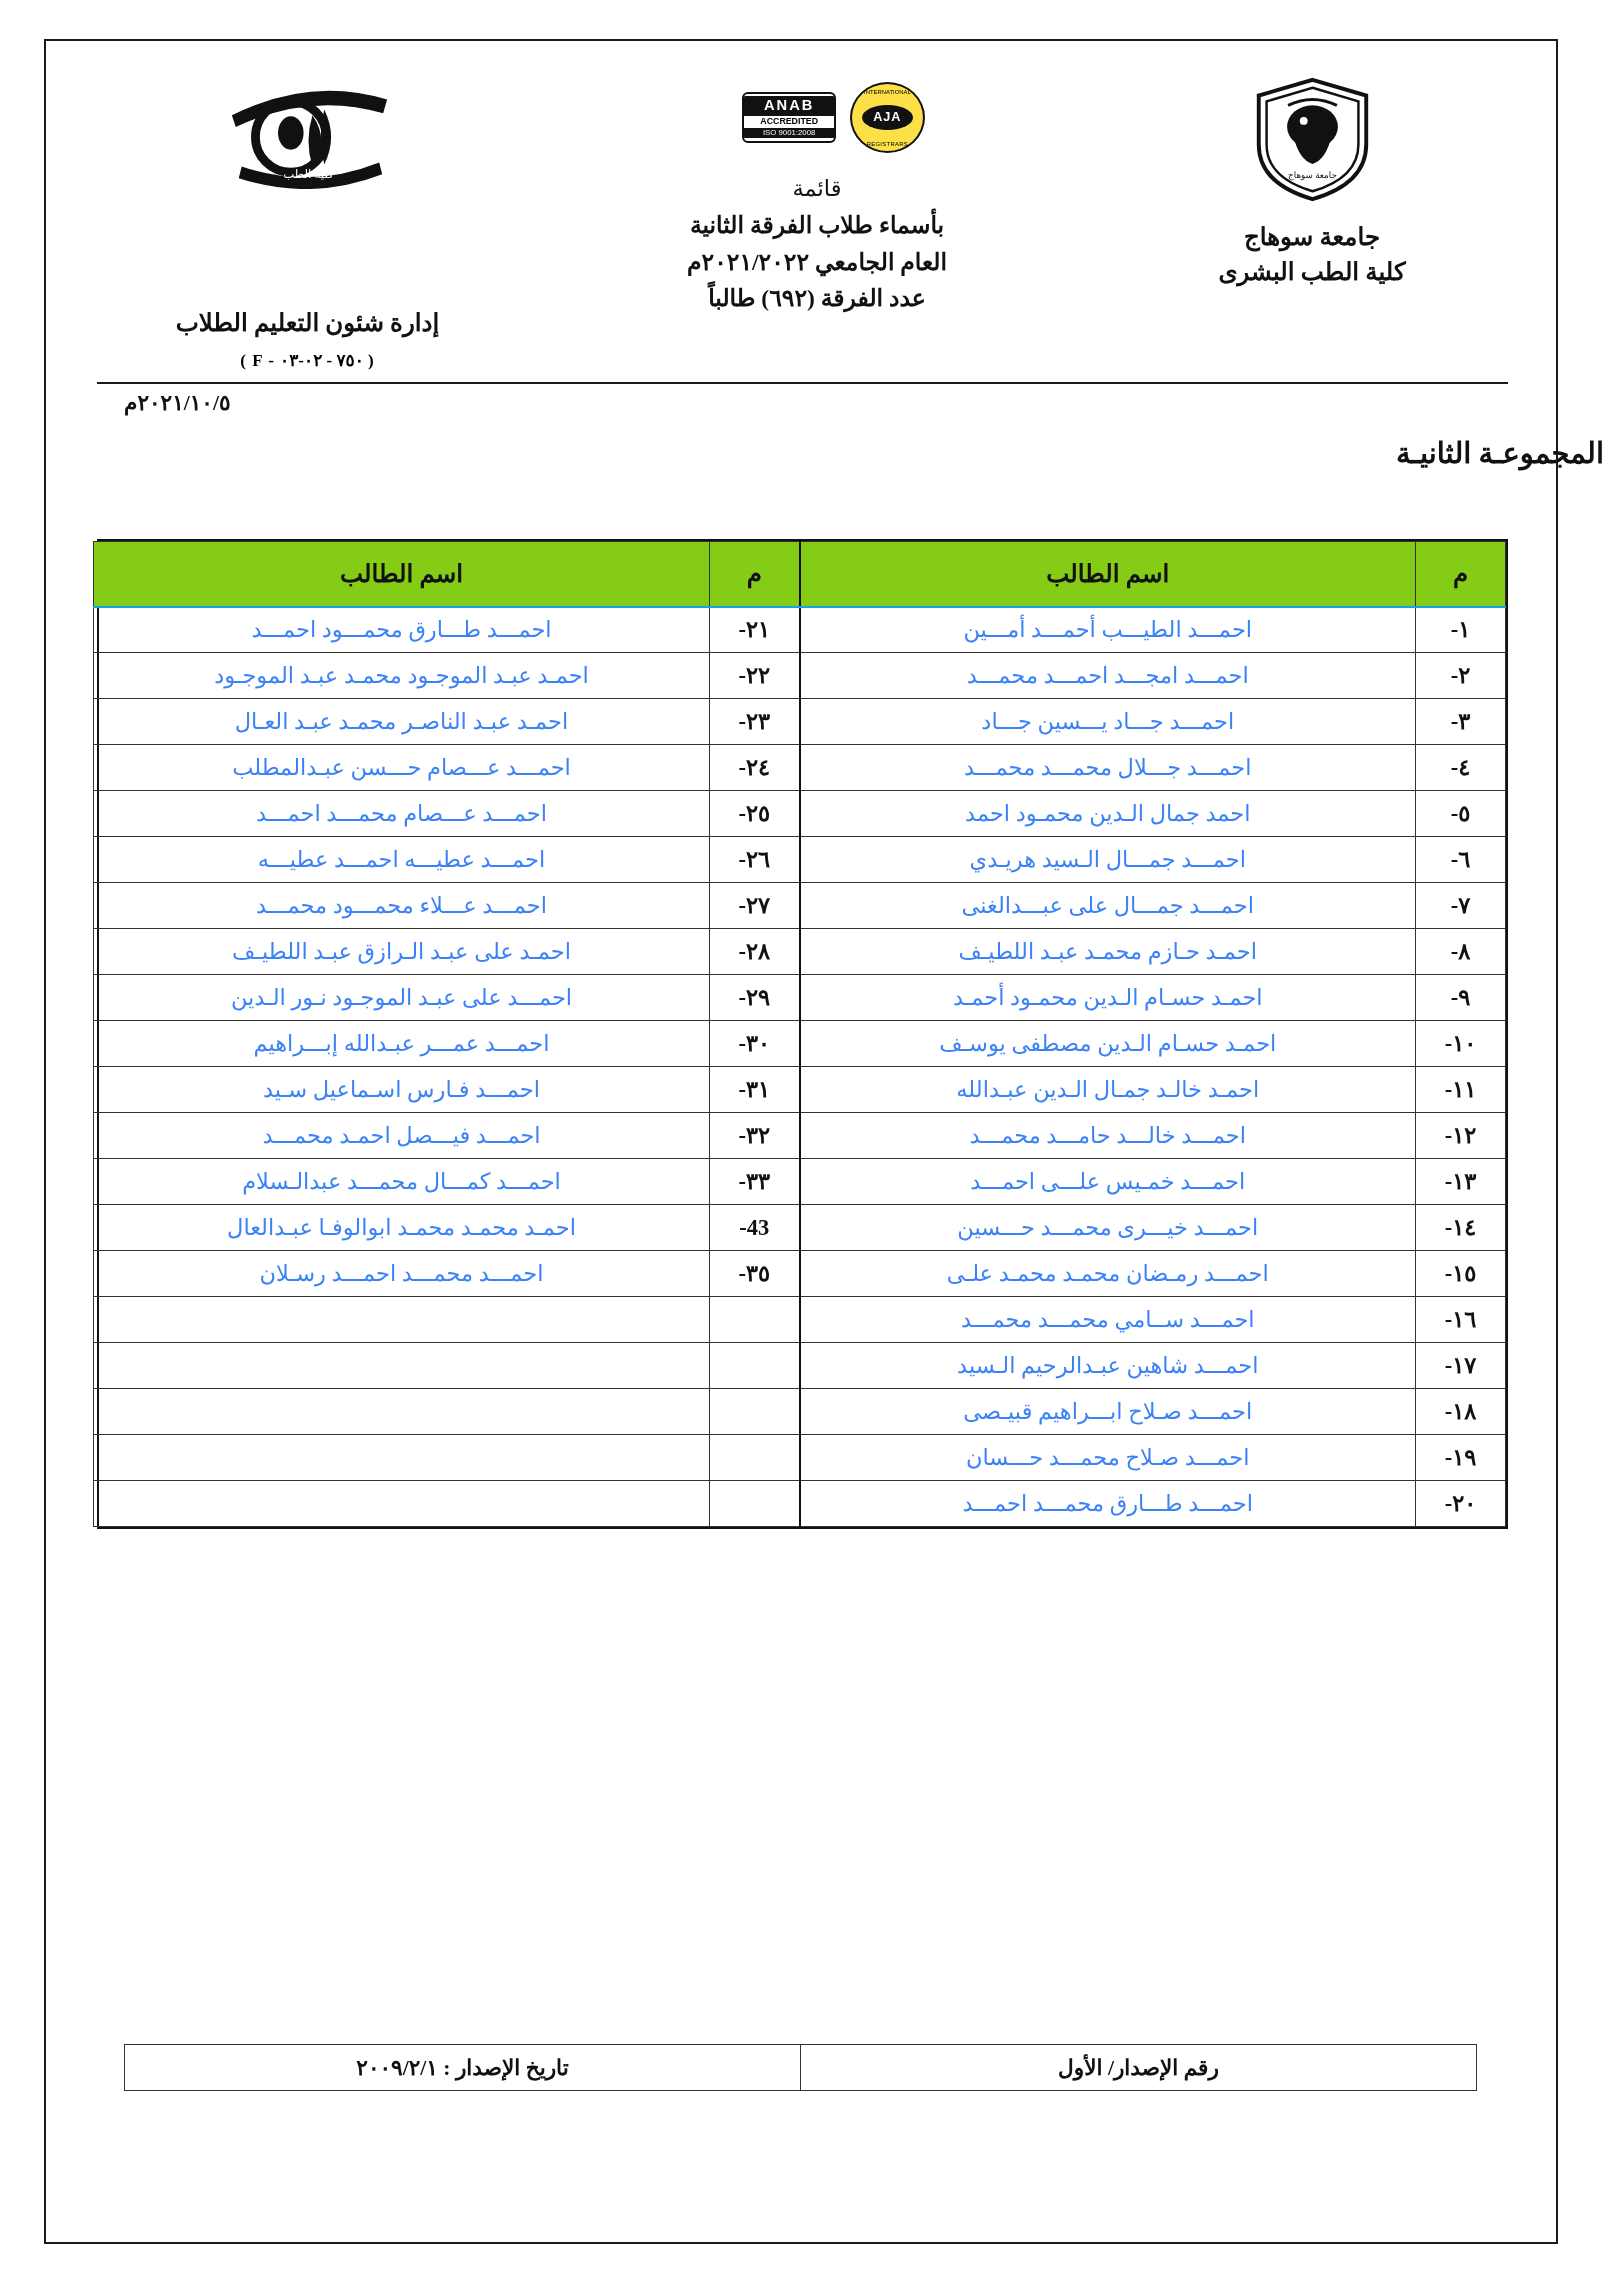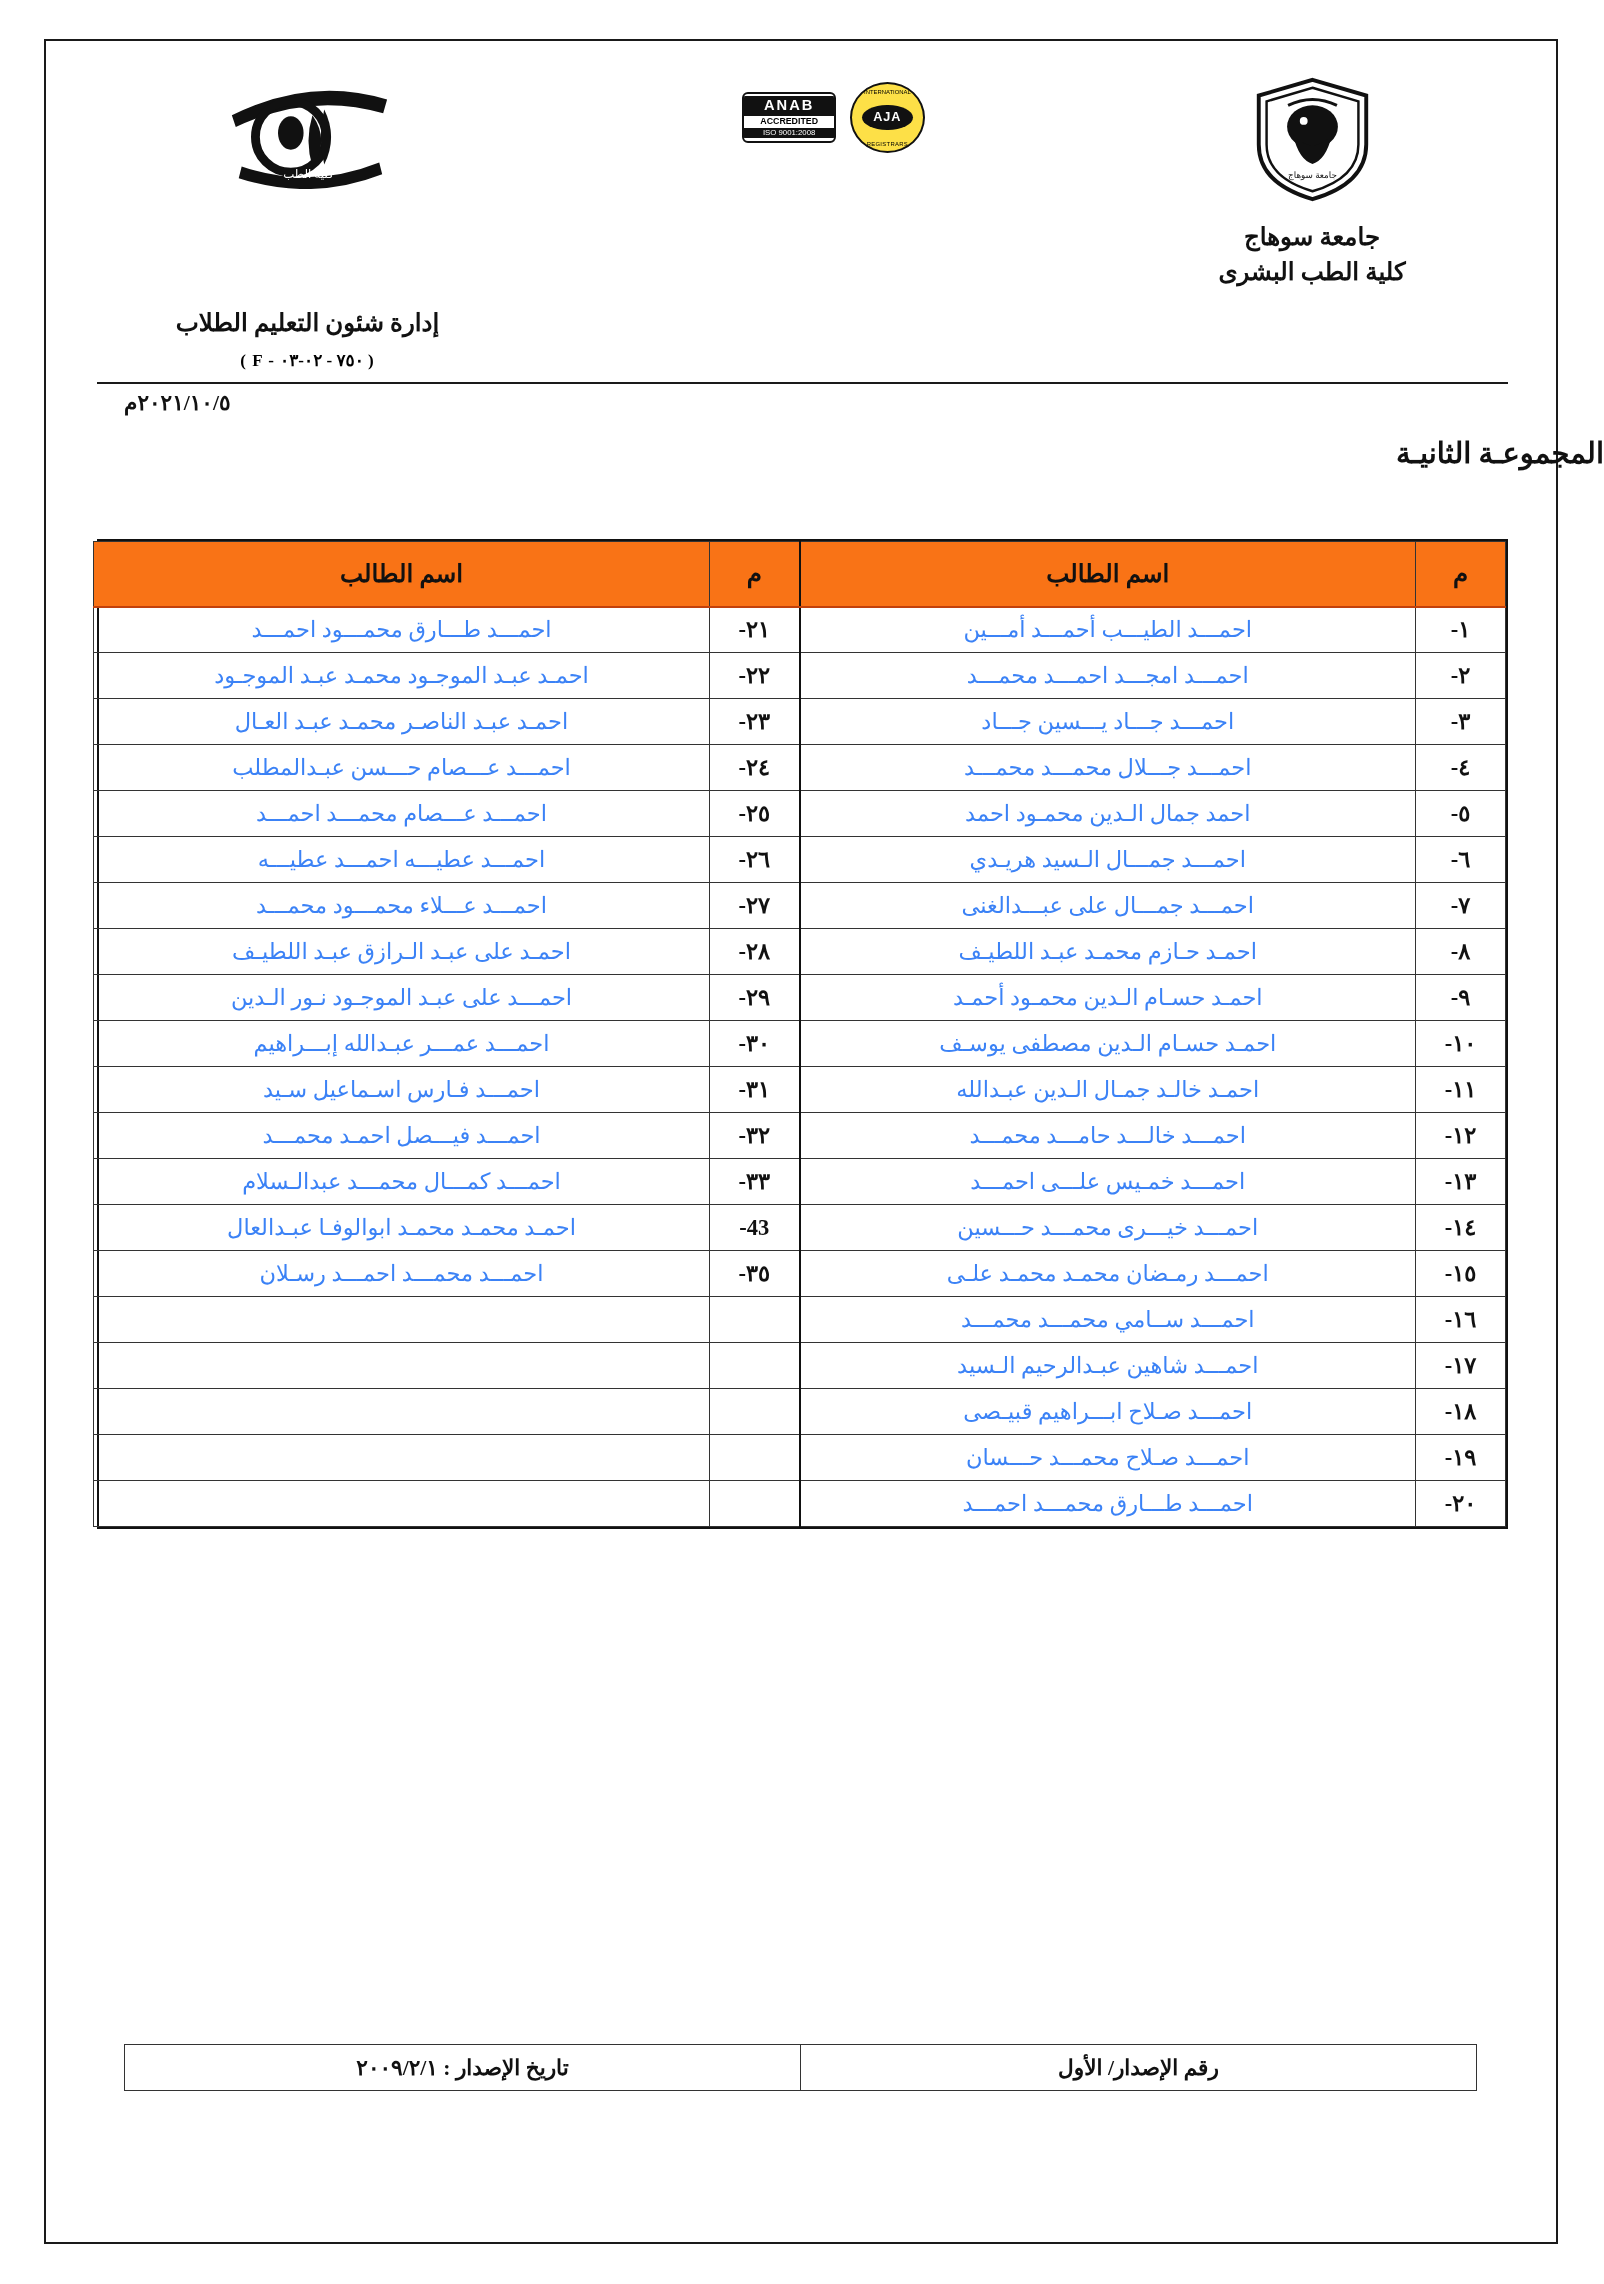--- a/index.html
+++ b/index.html
@@ -229,26 +229,26 @@
     width: 100%;
     border-collapse: collapse;
     table-layout: fixed;
   }
   table.students th, table.students td {
     border: 1px solid #333;
     height: 46px;
     box-sizing: border-box;
   }
   table.students th {
-    background: #f97316;
+    background: #84cc16;
     font-size: 24.5px;
     font-weight: bold;
     color: #111;
     height: 65px;
-    border-bottom: 2px solid #c2410c;
+    border-bottom: 2px solid #0ea5e9;
   }
   col.num { width: 90px; }
   col.name { width: 616px; }
   td.num {
     text-align: center;
     font-size: 22.5px;
     font-weight: bold;
     color: #111;
   }
   td.name {
@@ -326,20 +326,26 @@
             <div class="b1">ANAB</div>
             <div class="b2">ACCREDITED</div>
             <div class="b3">ISO 9001:2008</div>
           </div>
           <div class="badge-aja">
             <div class="ring-text-top">INTERNATIONAL</div>
             <div class="oval">AJA</div>
             <div class="ring-text">REGISTRARS</div>
           </div>
         </div>
+        <div class="center-title">
+          <div class="l1">قائمة</div>
+          <div>بأسماء طلاب الفرقة الثانية</div>
+          <div>العام الجامعي ٢٠٢١/٢٠٢٢م</div>
+          <div>عدد الفرقة (٦٩٢) طالباً</div>
+        </div>
       </div>
 
       <div class="hdr-col hdr-left">
         <div class="logo-sohag">
           <svg viewBox="0 0 175 115" width="172" height="113" aria-hidden="true">
             <path d="M10 40 q80 -40 158 -16 l-4 14 q-74 -22 -150 14 Z" fill="#111"></path>
             <circle cx="70" cy="62" r="36" fill="none" stroke="#111" stroke-width="9"></circle>
             <path d="M92 40 q18 26 0 52 q-8 -26 0 -52 Z" fill="#111"></path>
             <path d="M104 34 q14 28 0 56 q-7 -28 0 -56 Z" fill="#111"></path>
             <ellipse cx="70" cy="58" rx="13" ry="17" fill="#111"></ellipse>

